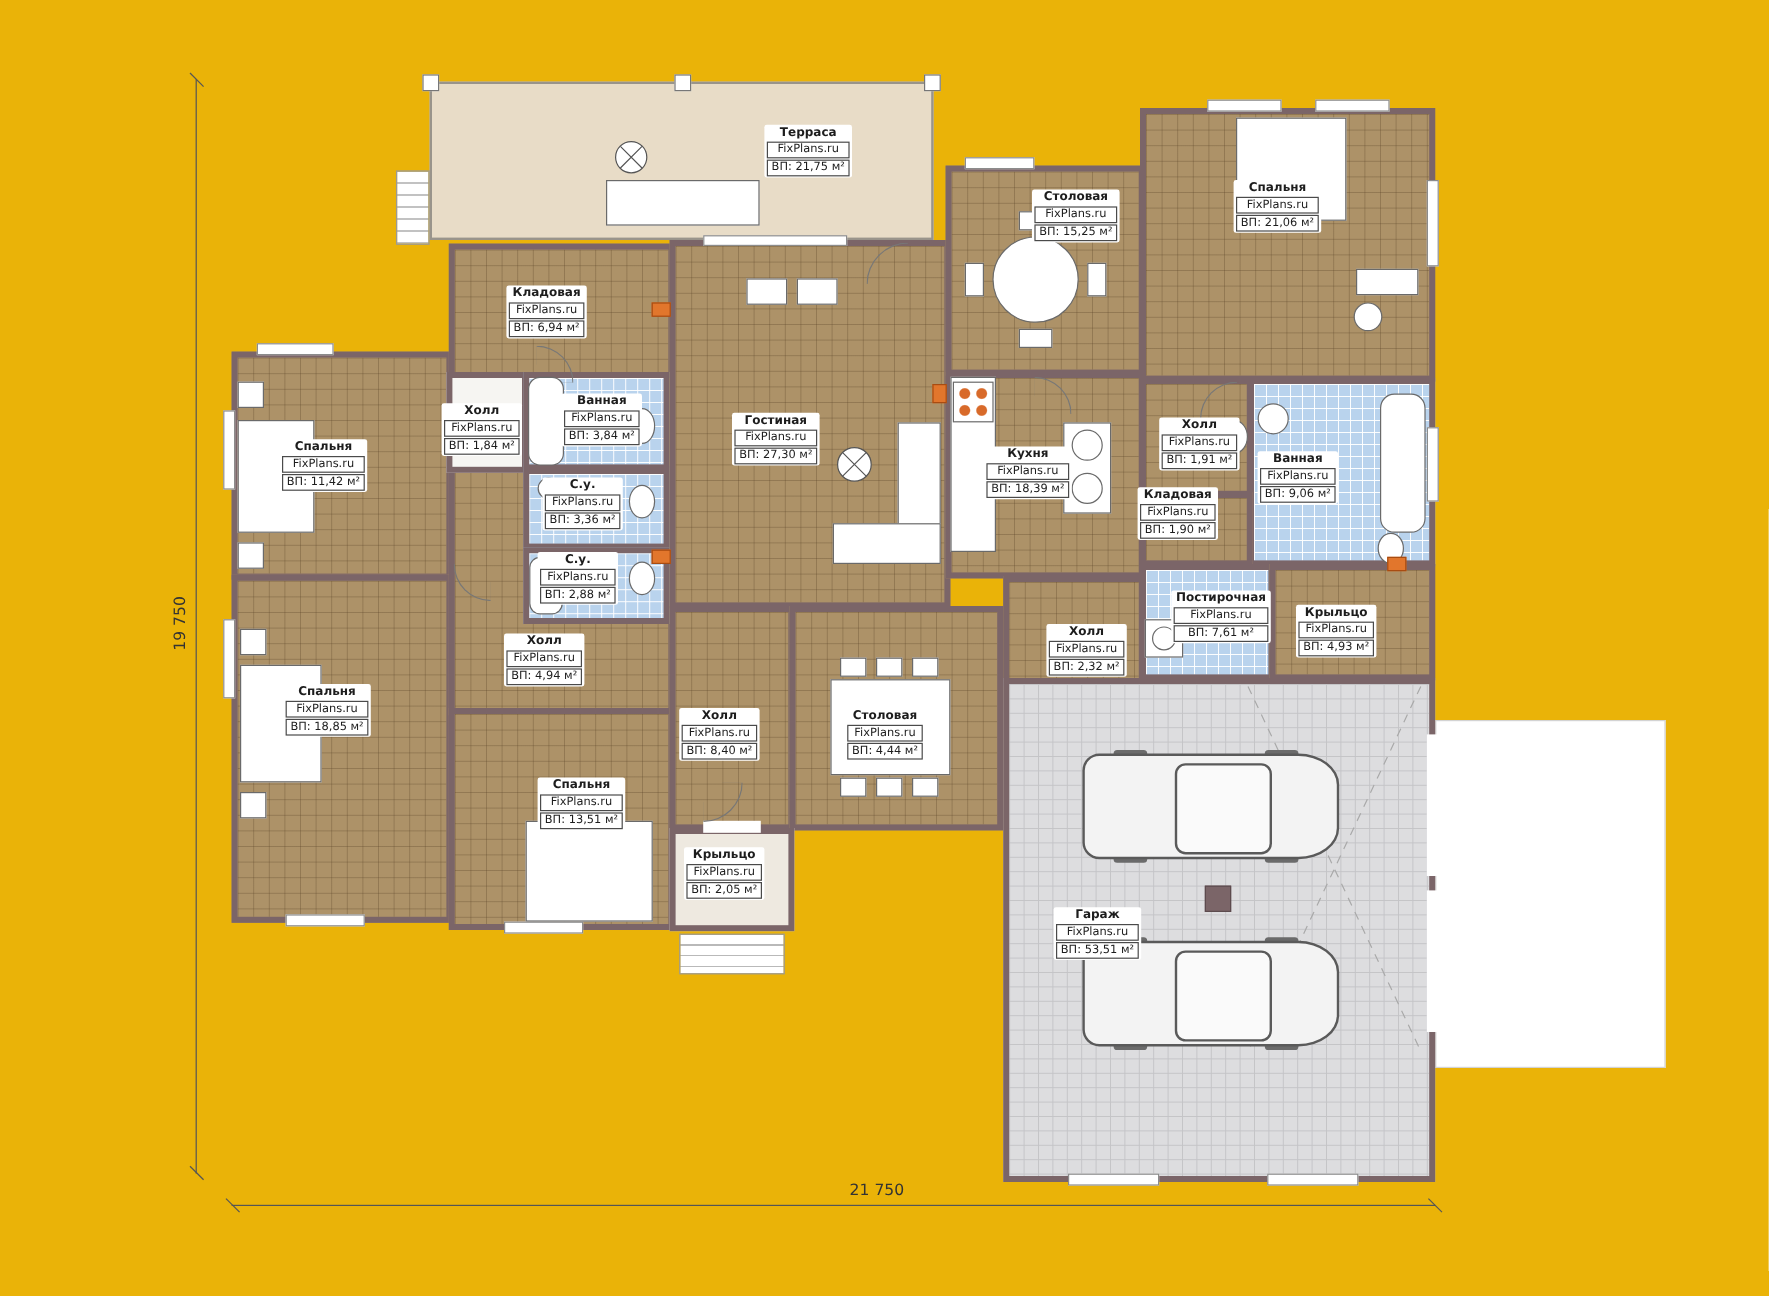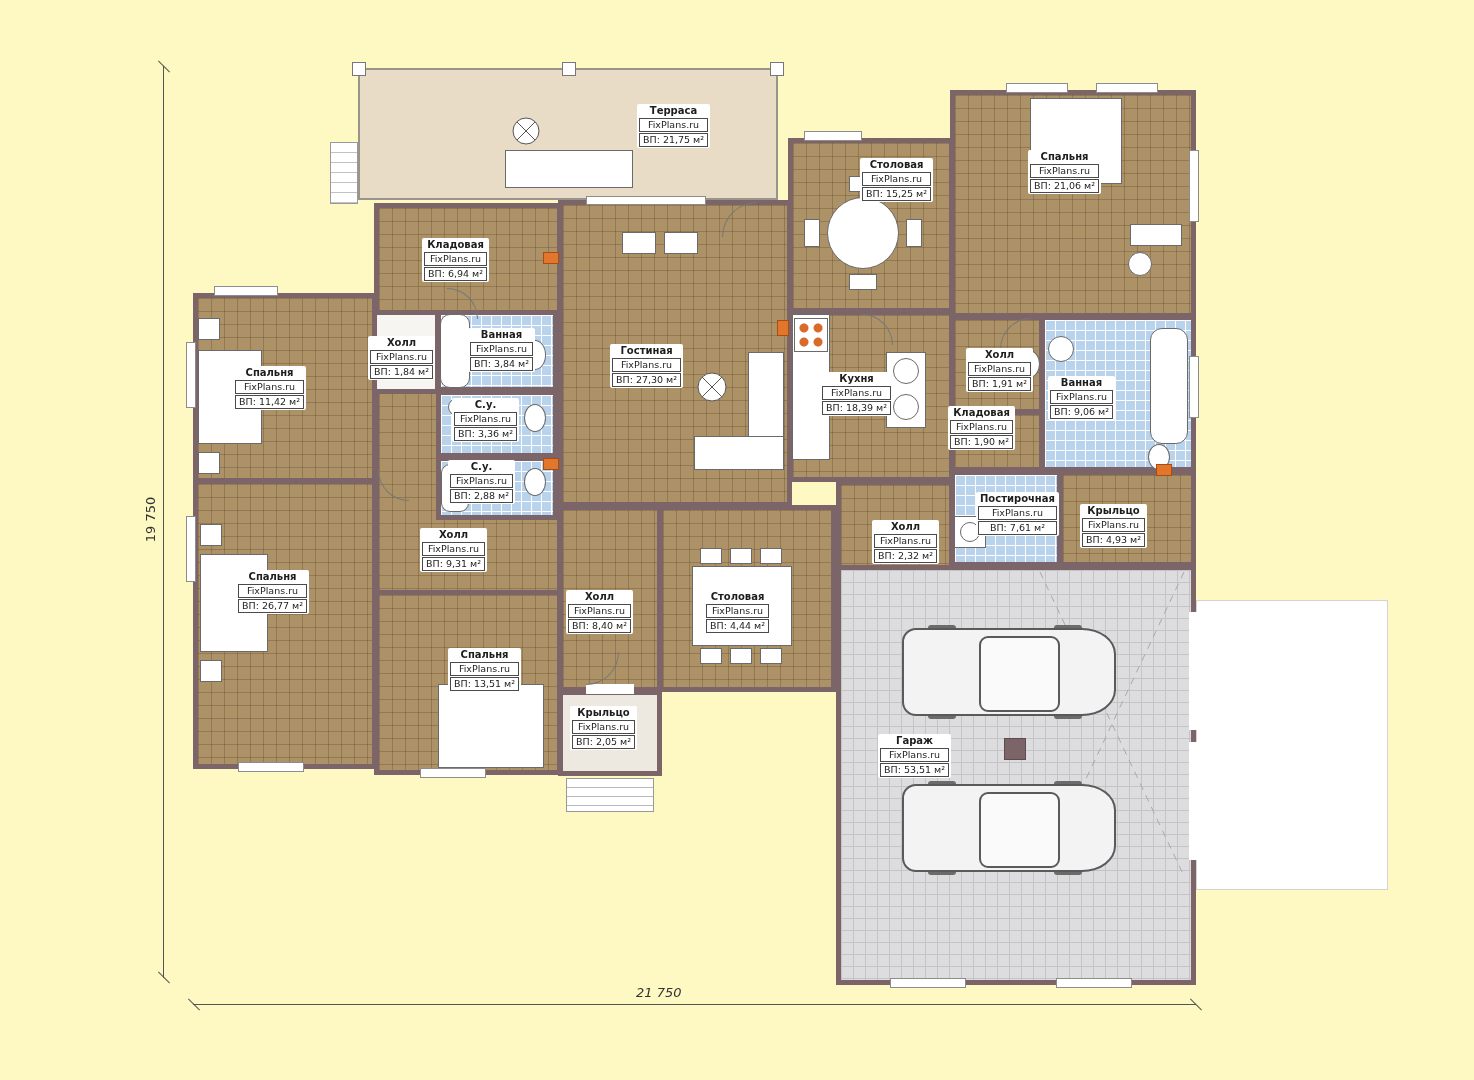--- a/index.html
+++ b/index.html
@@ -1,16 +1,16 @@
 <!DOCTYPE html>
 <html><head>
 <meta charset="utf-8">
 <style>
   html,body{margin:0;padding:0;background:#fff;}
-  .plan{position:relative;width:1474px;height:1080px;background:#fef9c3;overflow:hidden;
+  .plan{position:relative;width:1474px;height:1080px;background:#eab308;overflow:hidden;
         font-family:"DejaVu Sans",sans-serif;}
   .room{position:absolute;box-sizing:border-box;border:5px solid #7b6568;z-index:10;}
   .thin{border:2px solid #99948b;}
   .floor-tan{background-color:#ad9268;
     background-image:linear-gradient(rgba(96,74,44,.35) 1px,transparent 1px),
                      linear-gradient(90deg,rgba(96,74,44,.35) 1px,transparent 1px);
     background-size:13px 13px;}
   .floor-blue{background-color:#b9d3ed;
     background-image:linear-gradient(rgba(255,255,255,.95) 1px,transparent 1px),
                      linear-gradient(90deg,rgba(255,255,255,.95) 1px,transparent 1px);
@@ -281,26 +281,26 @@
     <div class="rl-area">ВП: 1,90 м²</div>
   </div>
   <div class="room-label" style="left:233px;top:366px;">
     <div class="rl-name">Спальня</div>
     <div class="rl-brand">FixPlans.ru</div>
     <div class="rl-area">ВП: 11,42 м²</div>
   </div>
   <div class="room-label" style="left:236px;top:570px;">
     <div class="rl-name">Спальня</div>
     <div class="rl-brand">FixPlans.ru</div>
-    <div class="rl-area">ВП: 26,77 м²</div>
+    <div class="rl-area">ВП: 18,85 м²</div>
   </div>
   <div class="room-label" style="left:420px;top:528px;">
     <div class="rl-name">Холл</div>
     <div class="rl-brand">FixPlans.ru</div>
-    <div class="rl-area">ВП: 9,31 м²</div>
+    <div class="rl-area">ВП: 4,94 м²</div>
   </div>
   <div class="room-label" style="left:448px;top:648px;">
     <div class="rl-name">Спальня</div>
     <div class="rl-brand">FixPlans.ru</div>
     <div class="rl-area">ВП: 13,51 м²</div>
   </div>
   <div class="room-label" style="left:566px;top:590px;">
     <div class="rl-name">Холл</div>
     <div class="rl-brand">FixPlans.ru</div>
     <div class="rl-area">ВП: 8,40 м²</div>
@@ -323,29 +323,29 @@
   <div class="room-label" style="left:1080px;top:504px;">
     <div class="rl-name">Крыльцо</div>
     <div class="rl-brand">FixPlans.ru</div>
     <div class="rl-area">ВП: 4,93 м²</div>
   </div>
   <div class="room-label" style="left:872px;top:520px;">
     <div class="rl-name">Холл</div>
     <div class="rl-brand">FixPlans.ru</div>
     <div class="rl-area">ВП: 2,32 м²</div>
   </div>
-  <div class="room-label" style="left:878px;top:734px;">
+  <div class="room-label" style="left:878px;top:756px;">
     <div class="rl-name">Гараж</div>
     <div class="rl-brand">FixPlans.ru</div>
     <div class="rl-area">ВП: 53,51 м²</div>
   </div>
 
   <div class="dimline" style="left:163px;top:66px;width:1px;height:912px;"></div>
   <div class="tick" style="left:156px;top:66px;"></div>
   <div class="tick" style="left:156px;top:977px;"></div>
   <div class="dimtext vert" style="left:128px;top:512px;">19 750</div>
 
   <div class="dimline" style="left:193px;top:1004px;width:1003px;height:1px;"></div>
   <div class="tick" style="left:186px;top:1004px;"></div>
   <div class="tick" style="left:1188px;top:1004px;"></div>
-  <div class="dimtext" style="left:636px;top:985px;font-style:italic;">21 750</div>
+  <div class="dimtext" style="left:708px;top:985px;">21 750</div>
 
 </div>
 
 </body></html>

